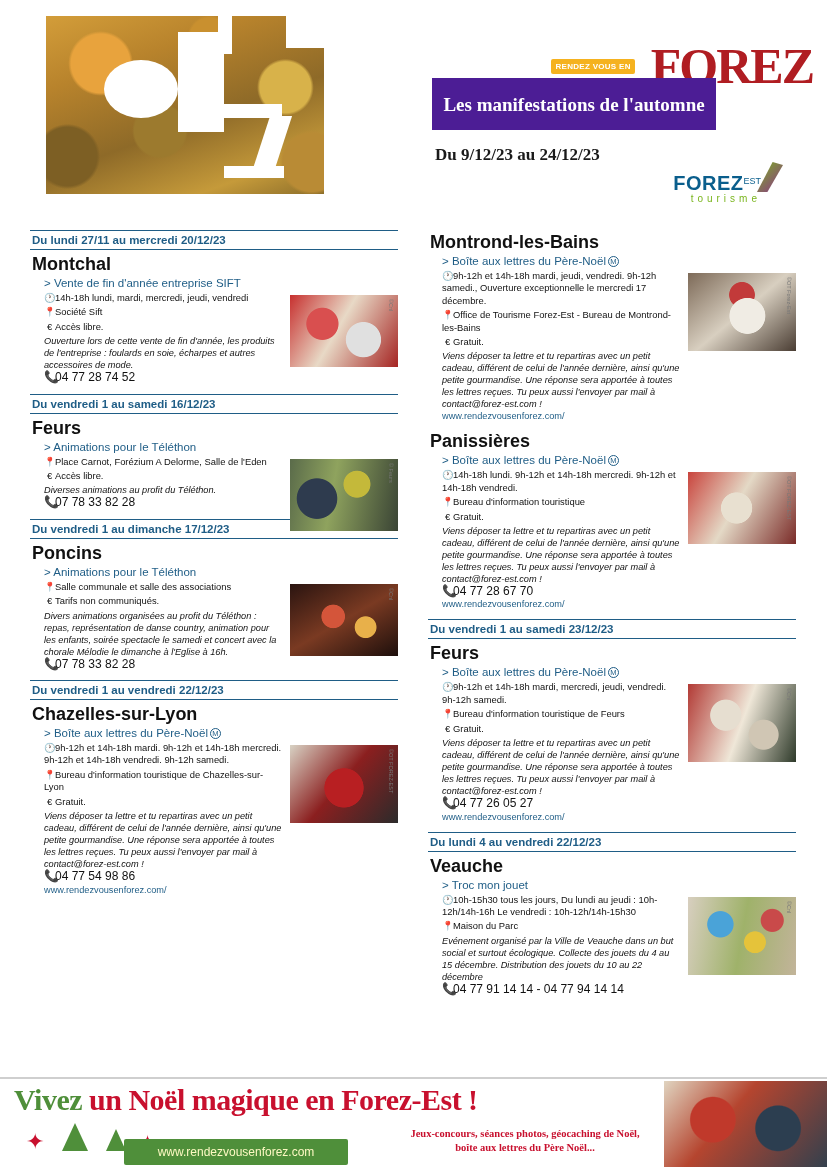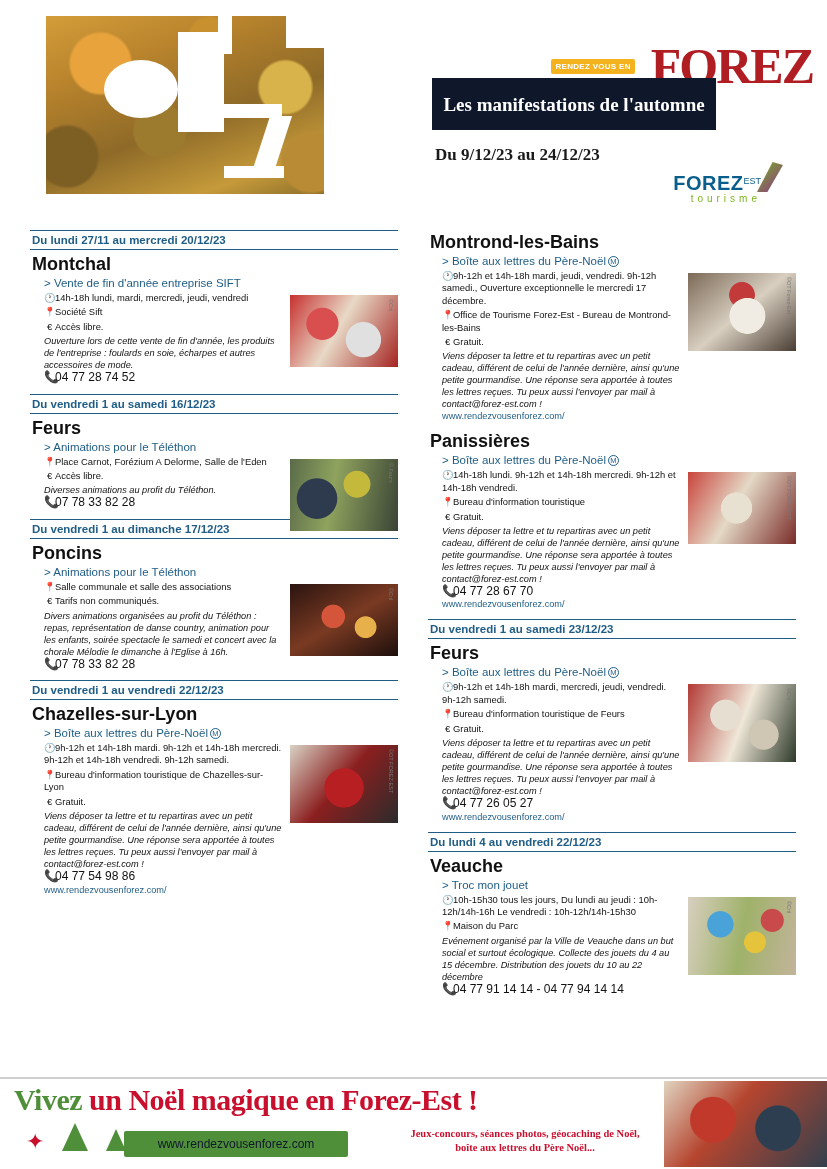--- a/index.html
+++ b/index.html
@@ -36,21 +36,21 @@
   }
   .rdv-badge {
     background:#f5b21f; color:#ffffff; font-weight:bold; font-size:8px; line-height:9px;
     padding:3px 4px; text-align:center; border-radius:2px; letter-spacing:.3px;
   }
   .forez-word { font-family:"Liberation Serif", serif; font-weight:bold; font-size:50px;
     color:#b01d22; letter-spacing:-2px; line-height:48px; }
 
   .title-banner {
     position:absolute; left:432px; top:78px; width:284px; height:52px;
-    background:#0f172a; display:flex; align-items:center; justify-content:center;
+    background:#4c1d95; display:flex; align-items:center; justify-content:center;
   }
   .title-banner span {
     font-family:"Liberation Serif", serif; font-weight:bold; font-size:19px; color:#ffffff;
     text-align:center; line-height:21px;
   }
   .date-range {
     position:absolute; left:435px; top:145px;
     font-family:"Liberation Serif", serif; font-weight:bold; font-size:17px; color:#1a1a1a;
   }
   .forez-est-logo { position:absolute; right:66px; top:172px; text-align:left;margin-left:32px; }
@@ -144,22 +144,22 @@
     font-family:"Liberation Serif", serif; font-weight:bold; font-size:30px; color:#c8102e;
     letter-spacing:-0.5px;
   }
   .xmas-title .green { color:#4f8f3a;text-align:center; }
   .tree { position:absolute; width:0; height:0; }
   .tree1 { left:62px; top:46px; border-left:13px solid transparent; border-right:13px solid transparent; border-bottom:28px solid #4f8f3a; }
   .tree2 { left:106px; top:52px; border-left:10px solid transparent; border-right:10px solid transparent; border-bottom:22px solid #4f8f3a; }
   .star { position:absolute; left:26px; top:52px; color:#c8102e; font-size:22px; }
   .star2 { position:absolute; left:140px; top:54px; color:#c8102e; font-size:18px; }
   .web-btn {
-    position:absolute; left:124px; top:54px; width:224px; height:26px;
-    background:#4f8f3a; color:#0f172a; display:flex; align-items:center; justify-content:center;
+    position:absolute; left:124px; top:62px; width:224px; height:26px;
+    background:#4f8f3a; color:#fef9c3; display:flex; align-items:center; justify-content:center;
     font-size:12px; border-radius:2px;
   }
   .footer-note {
     position:absolute; left:360px; top:50px; width:330px;
     font-family:"Liberation Serif", serif; font-weight:bold; font-size:10.5px;
     color:#c8102e; line-height:14px; text-align:center;
   }
   .footer-photo { position:absolute; right:0; top:4px; width:163px; height:86px; }
 </style>
 </head>

